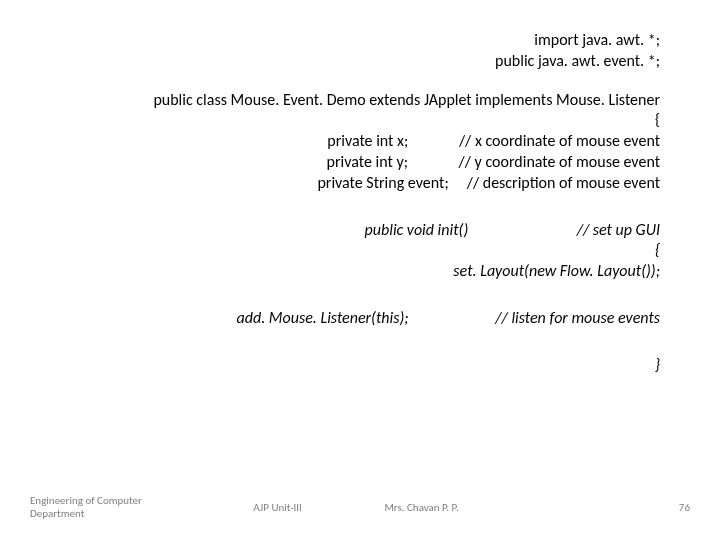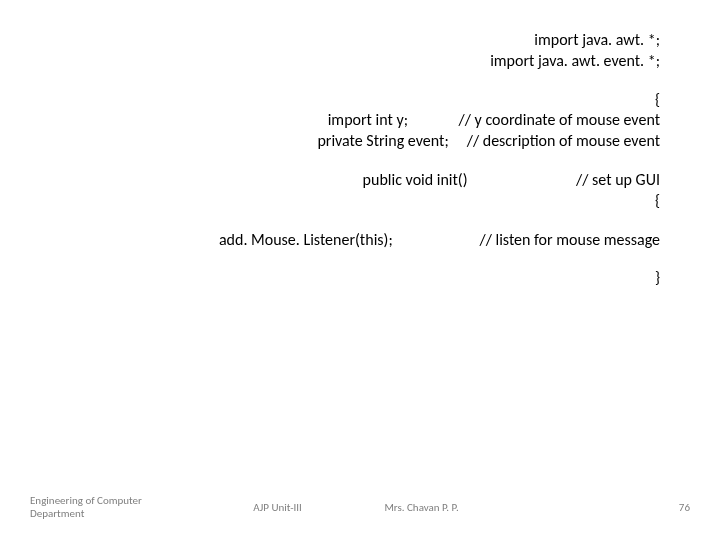--- a/index.html
+++ b/index.html
@@ -19,21 +19,22 @@
   }
   .line {
     white-space: pre;
     line-height: 1.3;
     text-align: right;
   }
   .block2 {
     margin-top: 18px;
   }
   .block3 {
-    margin-top: 18px;
+    margin-top: 26px;
+    font-style: italic;
   }
   .footer {
     position: absolute;
     bottom: 20px;
     left: 0;
     width: 720px;
     font-size: 11px;
     color: #7f7f7f;
   }
   .footer-left {
@@ -58,35 +59,38 @@
     right: 30px;
     bottom: 6px;
     margin-top: 26px;
   }
 </style>
 </head>
 <body>
 
 <div class="content">
   <div class="line">import java. awt. *;</div>
-  <div class="line">import java. awt. event. *;</div>
+  <div class="line">public java. awt. event. *;</div>
 
   <div class="block2">
+    <div class="line">public class Mouse. Event. Demo extends JApplet implements Mouse. Listener</div>
     <div class="line">{</div>
-    <div class="line">   import int y;              // y coordinate of mouse event</div>
+    <div class="line">   private int x;              // x coordinate of mouse event</div>
+    <div class="line">   private int y;              // y coordinate of mouse event</div>
     <div class="line">   private String event;     // description of mouse event</div>
   </div>
 
   <div class="block3">
     <div class="line">   public void init()                              // set up GUI</div>
     <div class="line">   {</div>
+    <div class="line">      set. Layout(new Flow. Layout());</div>
   </div>
 
   <div class="block3">
-    <div class="line">      add. Mouse. Listener(this);                        // listen for mouse message</div>
+    <div class="line">      add. Mouse. Listener(this);                        // listen for mouse events</div>
   </div>
 
   <div class="block3">
     <div class="line">   }</div>
   </div>
 </div>
 
 <div class="footer">
   <div class="footer-left">
     <div>Engineering of Computer</div>

